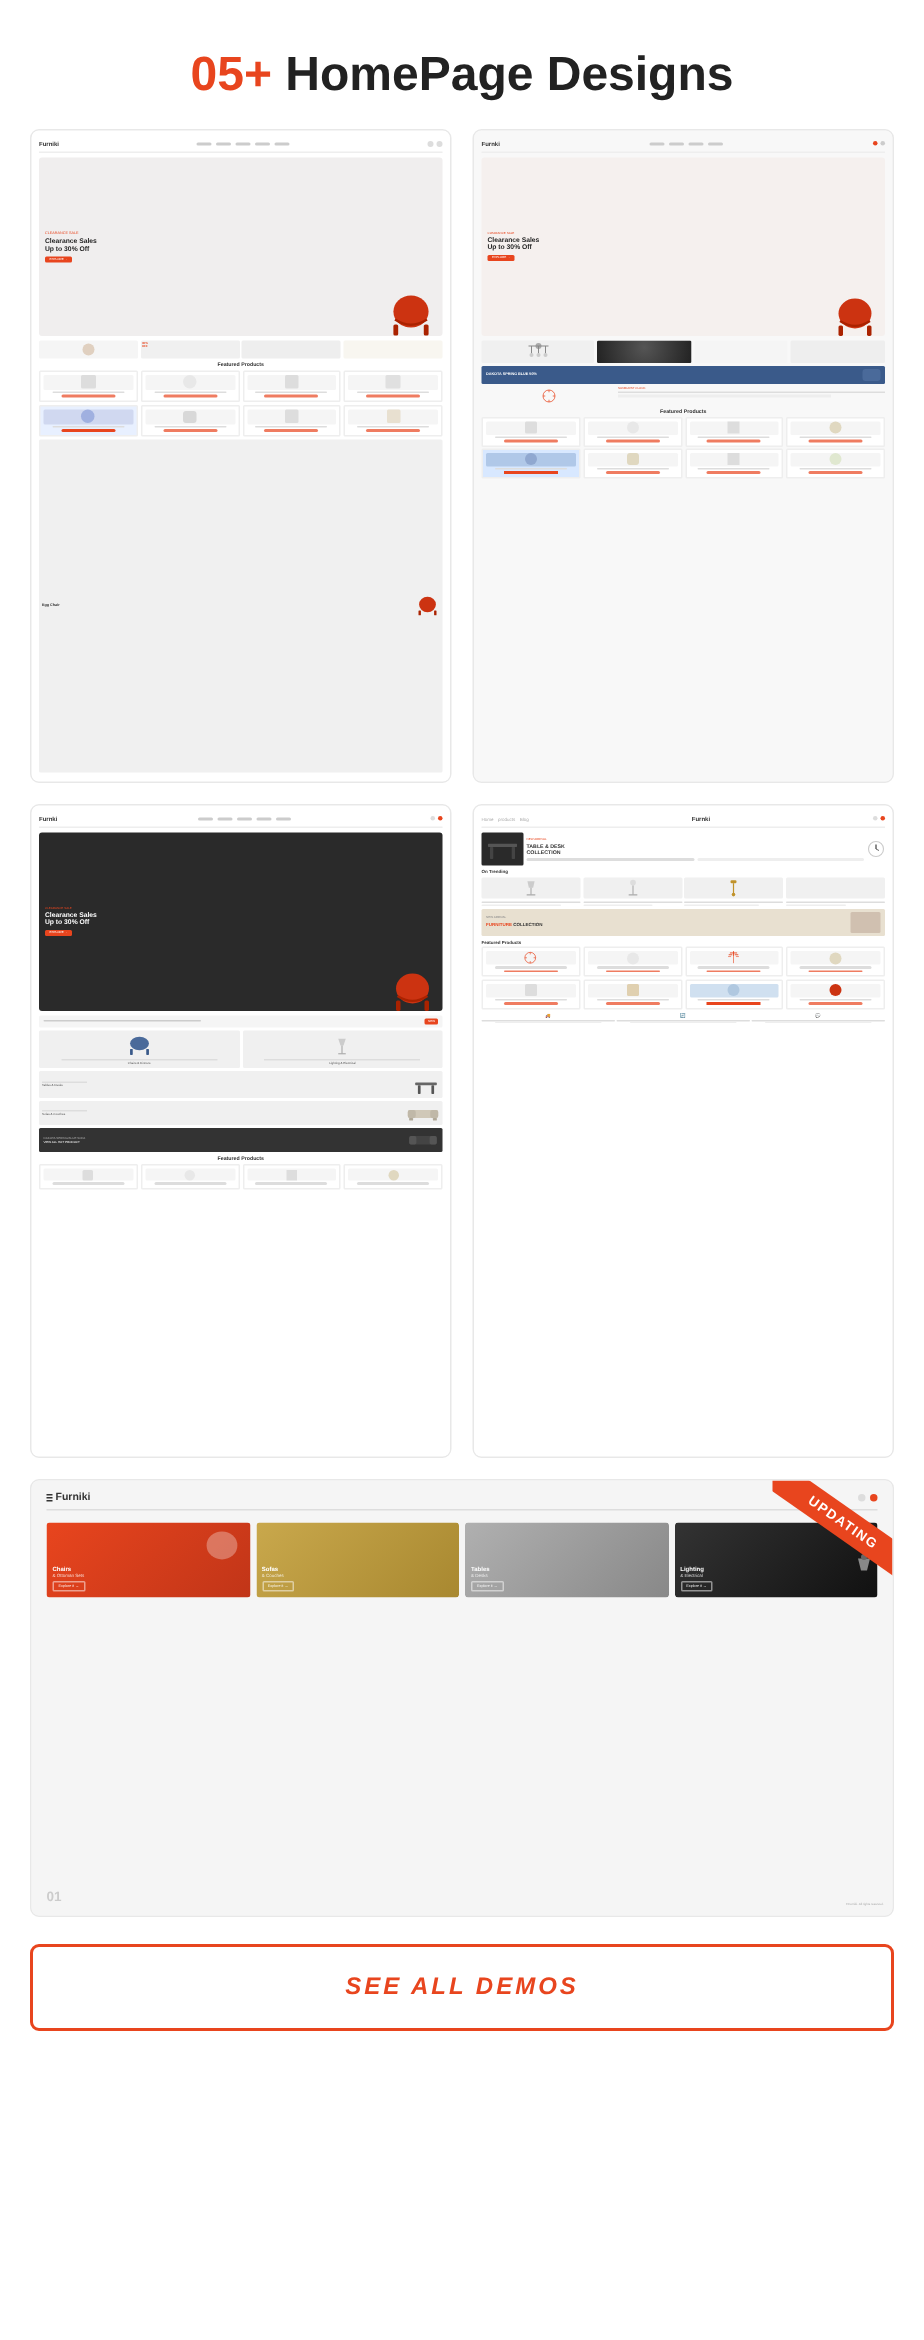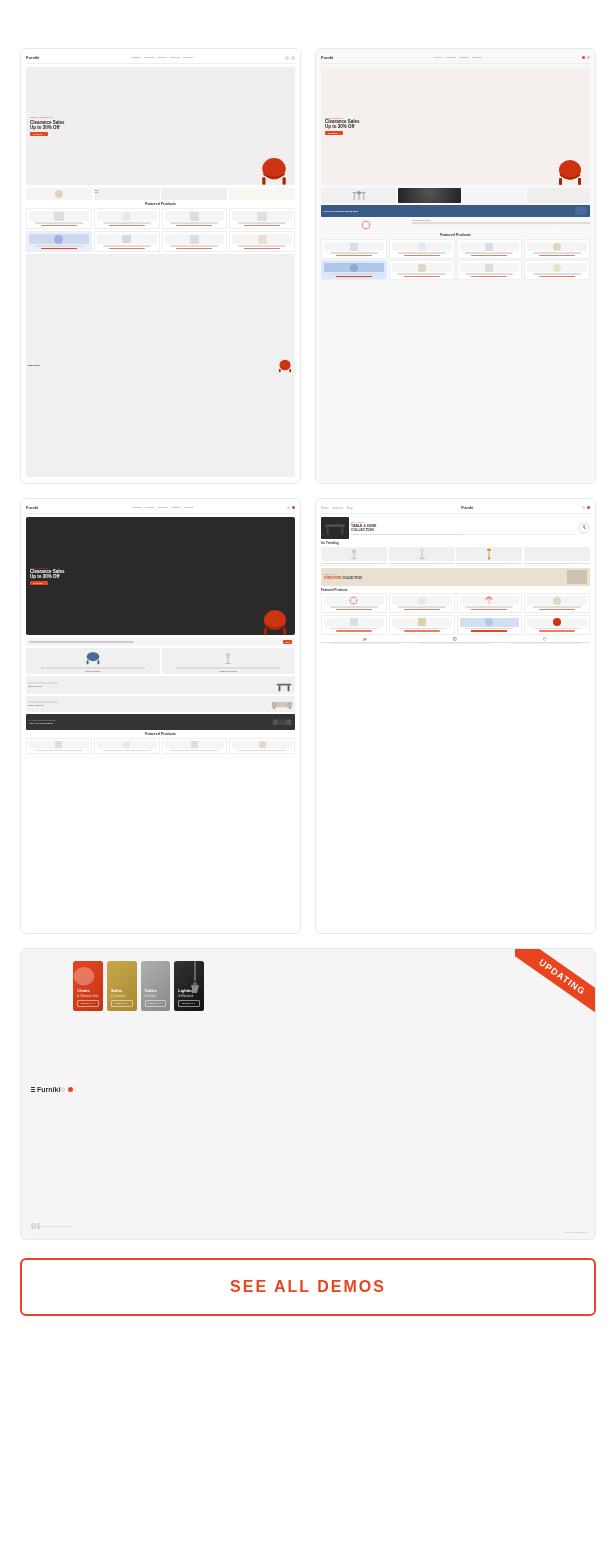--- a/index.html
+++ b/index.html
@@ -215,21 +215,21 @@
       background: #f5f5f5;
       position: relative;
       overflow: hidden;
     }
 
     .demo-mockup-full {
       width: 100%;
       height: 100%;
       padding: 8px 10px;
       display: flex;
-      flex-direction: row;
+      flex-direction: column;
       font-size: 3px;
     }
 
     .mock-header-full {
       display: flex;
       align-items: center;
       justify-content: space-between;
       padding-bottom: 4px;
       border-bottom: 0.5px solid #ddd;
       margin-bottom: 4px;
@@ -327,34 +327,38 @@
       cursor: pointer;
       margin-top: 4px;
     }
 
     .see-all-btn-text {
       font-size: 16px;
       font-weight: 700;
       color: #e8451e;
       letter-spacing: 2px;
       text-transform: uppercase;
+      font-style: italic;
     }
 
     .footer-text {
       position: absolute;
       bottom: 6px;
       right: 6px;
       font-size: 2px;
       color: #aaa;
     }
   </style>
 </head>
 <body>
 
 <div class="header-section">
+  <h1 class="header-title">
+    <span class="accent">05+</span><span> HomePage Designs</span>
+  </h1>
 </div>
 
 <div class="demos-grid">
 
   <div class="demo-card">
     <div class="demo-card-inner demo1">
       <div class="demo-mockup">
 
         <div class="mock-header">
           <span class="mock-logo">Furniki</span>

